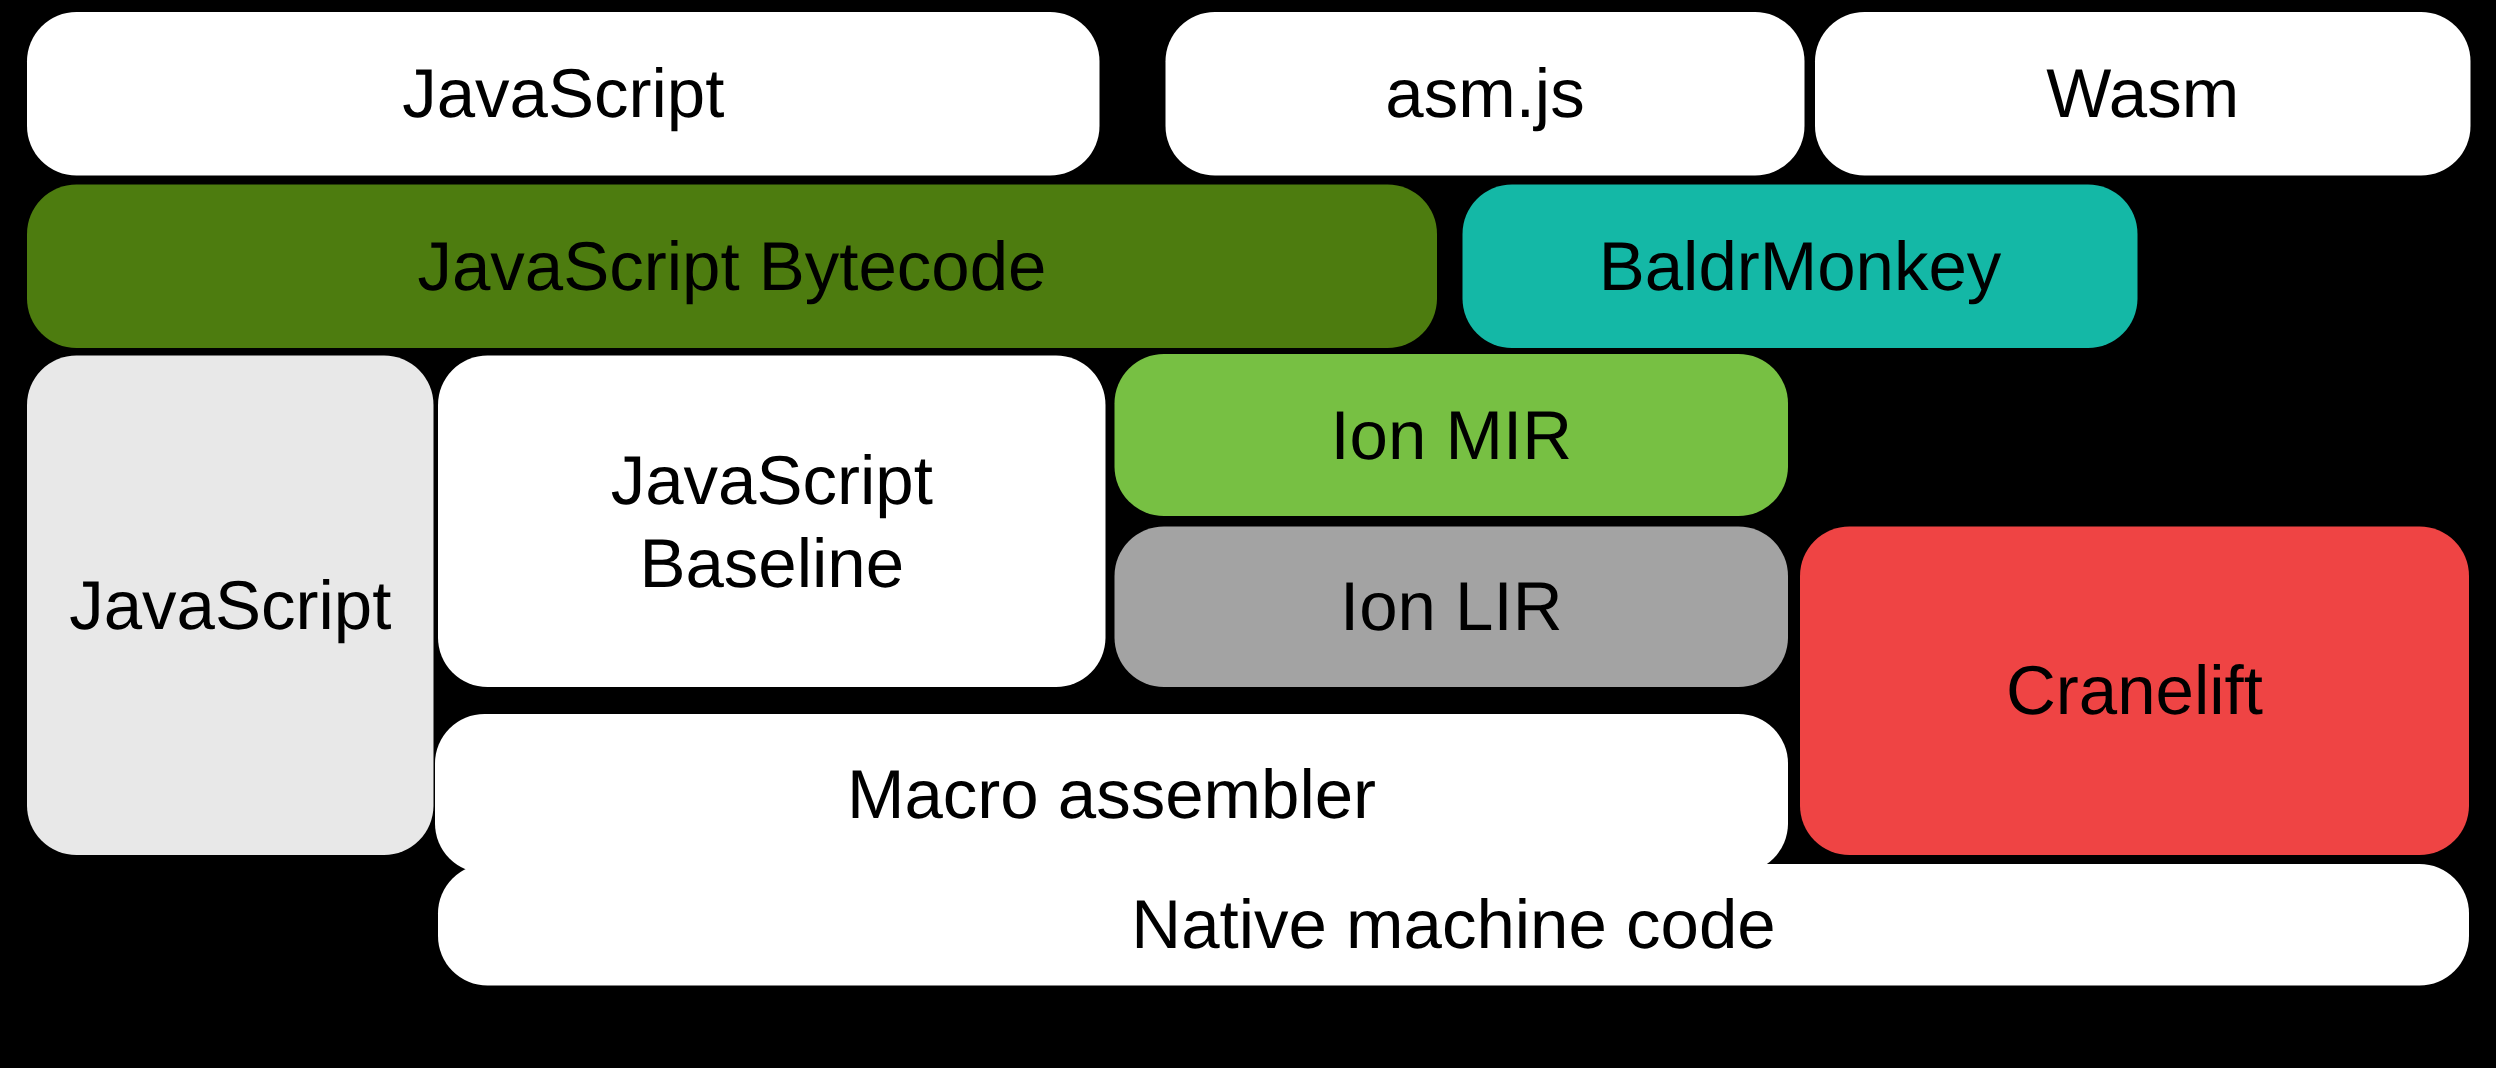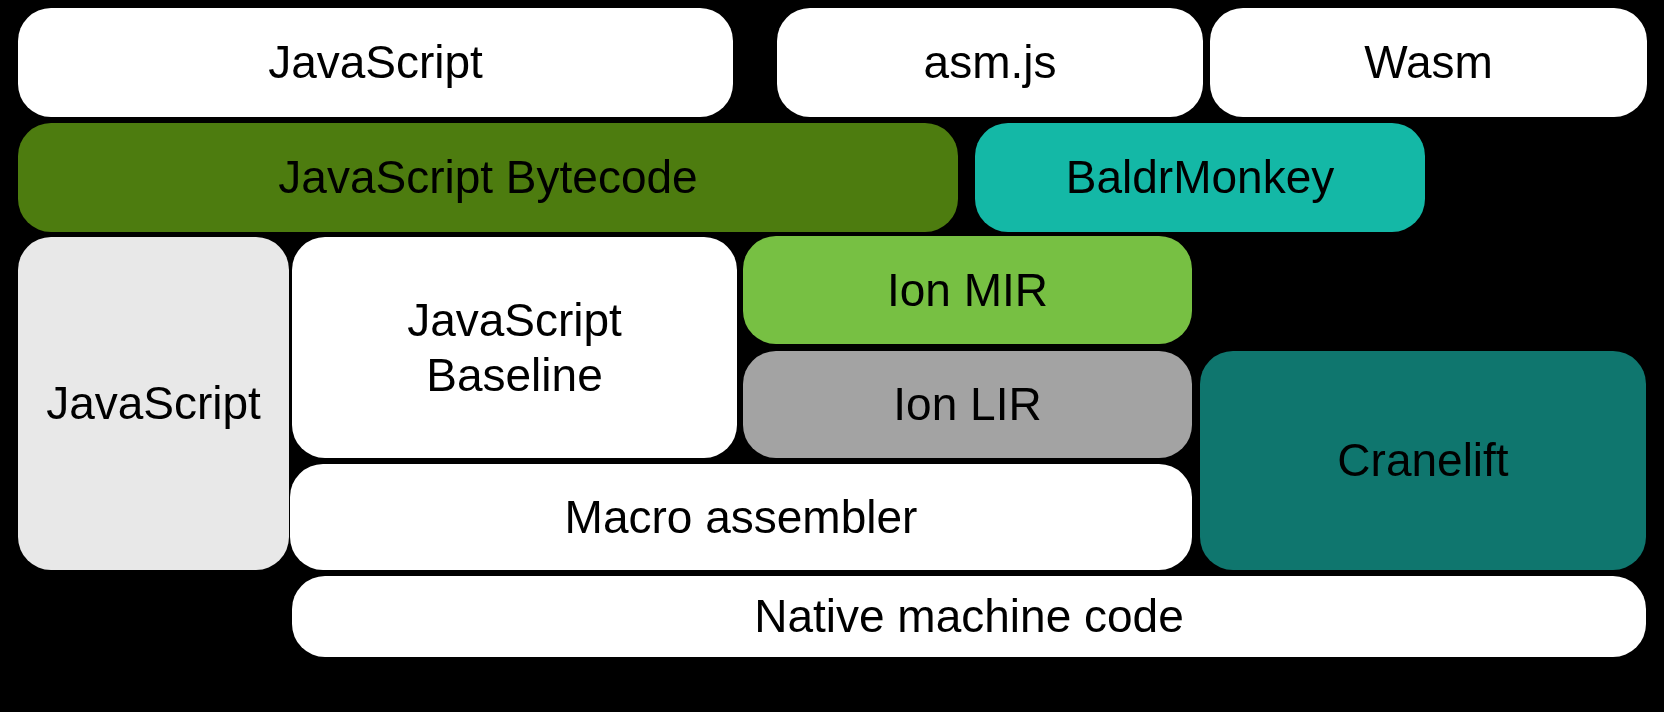--- a/index.html
+++ b/index.html
@@ -58,19 +58,19 @@
 
   <div class="box b-interpreter" style="background-color: rgb(232, 232, 232);">JavaScript</div>
 
   <div class="box b-baseline" style="background-color: rgb(255, 255, 255);">JavaScript
 Baseline</div>
 
   <div class="box b-ionmir" style="background-color: rgb(119, 192, 67);">Ion MIR</div>
 
   <div class="box b-ionlir" style="background-color: #a3a3a3;">Ion LIR</div>
 
-  <div class="box b-cranelift" style="background-color: #0f766e;">Cranelift</div>
+  <div class="box b-cranelift" style="background-color: #ef4444;">Cranelift</div>
 
-  <div class="box b-macroasm" style="background-color: rgb(255, 255, 255);">Macro assembler</div>
+  <div class="box b-macroasm" style="background-color: rgb(255, 255, 255); margin-top: 12px;">Macro assembler</div>
 
   <div class="box b-native" style="background-color: rgb(255, 255, 255);">Native machine code</div>
 
 </div>
 
 </body></html>

